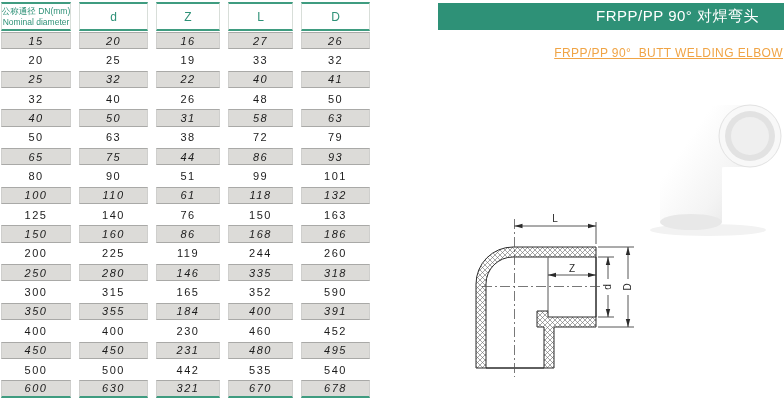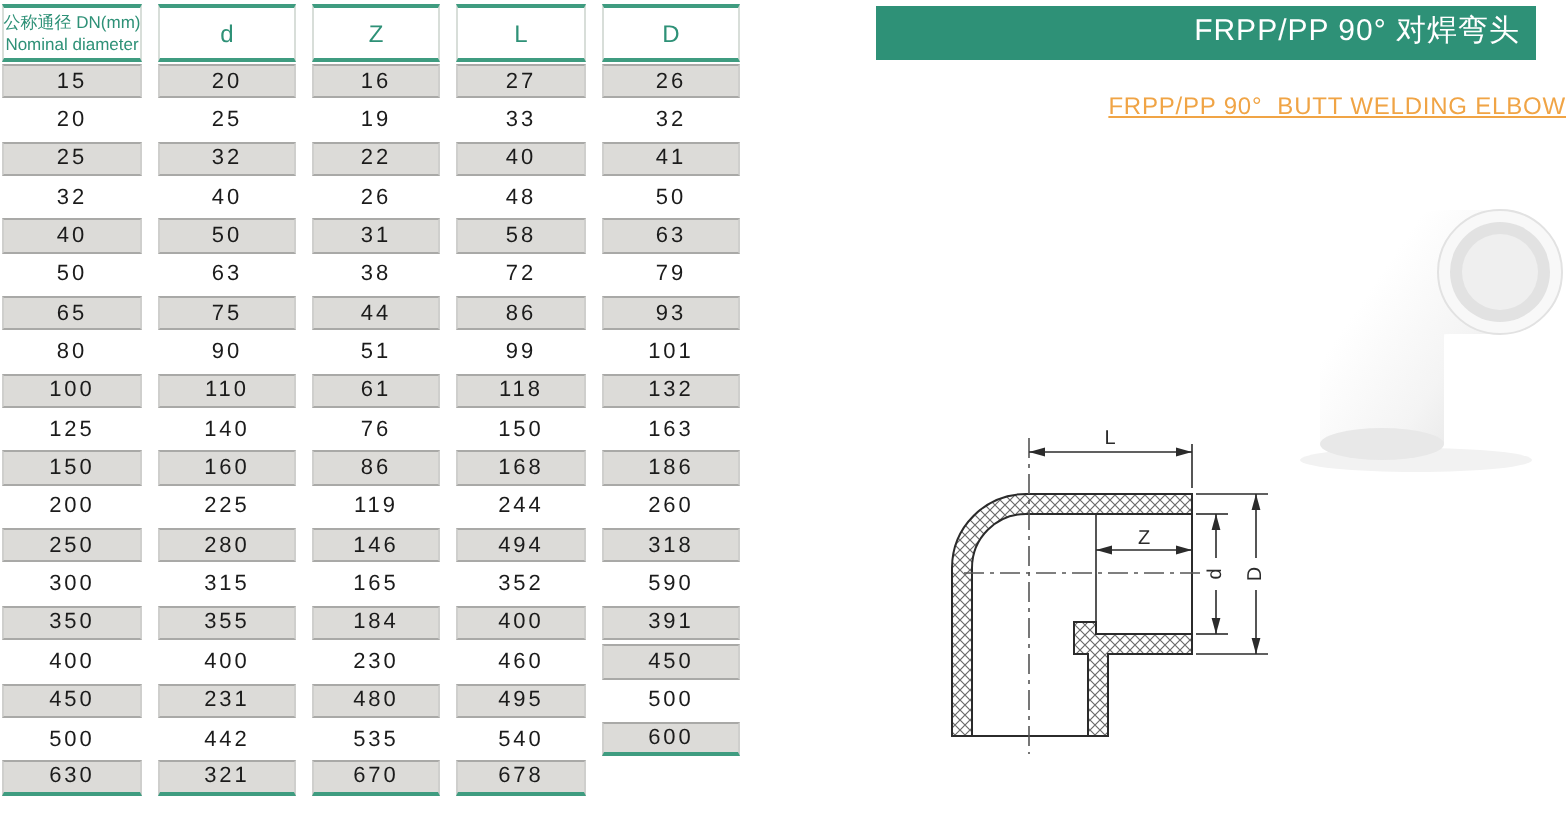--- a/index.html
+++ b/index.html
@@ -47,33 +47,34 @@
     font-size:11px;
     letter-spacing:1.5px;
     color:var(--ink);
   }
   .cell.gray{
     background:var(--row-gray);
     border:1px solid var(--row-border);
     border-left-color:var(--row-border-side);
     border-right-color:var(--row-border-side);
     margin:1px 0;
+    font-style:italic;
   }
   .cell.last{
     border-bottom:2px solid var(--green-line);
   }
   
   .title-bar{
-    position:absolute;left:438px;top:3px;right:16px;height:27px;
+    position:absolute;left:438px;top:3px;right:0;height:27px;
     background:var(--green);
     color:#ffffff;
     font-size:15px;
     line-height:26px;
     text-align:right;
-    padding-right:8px;
+    padding-right:25px;
     letter-spacing:0.5px;
   }
   .subtitle{
     position:absolute;right:1px;top:46px;width:340px;
     color:var(--orange);
     font-size:12px;
     text-align:right;
     letter-spacing:0.4px;
     white-space:pre;
     text-decoration:underline;
@@ -151,36 +152,37 @@
     <div class="cell gray">168</div>
     <div class="cell gray">186</div>
     <div class="cell">200</div>
     <div class="cell">225</div>
     <div class="cell">119</div>
     <div class="cell">244</div>
     <div class="cell">260</div>
     <div class="cell gray">250</div>
     <div class="cell gray">280</div>
     <div class="cell gray">146</div>
-    <div class="cell gray">494</div>
+    <div class="cell gray">335</div>
     <div class="cell gray">318</div>
     <div class="cell">300</div>
     <div class="cell">315</div>
     <div class="cell">165</div>
     <div class="cell">352</div>
     <div class="cell">590</div>
     <div class="cell gray">350</div>
     <div class="cell gray">355</div>
     <div class="cell gray">184</div>
     <div class="cell gray">400</div>
     <div class="cell gray">391</div>
     <div class="cell">400</div>
     <div class="cell">400</div>
     <div class="cell">230</div>
     <div class="cell">460</div>
+    <div class="cell">452</div>
     <div class="cell gray">450</div>
     <div class="cell gray">450</div>
     <div class="cell gray">231</div>
     <div class="cell gray">480</div>
     <div class="cell gray">495</div>
     <div class="cell">500</div>
     <div class="cell">500</div>
     <div class="cell">442</div>
     <div class="cell">535</div>
     <div class="cell">540</div>

